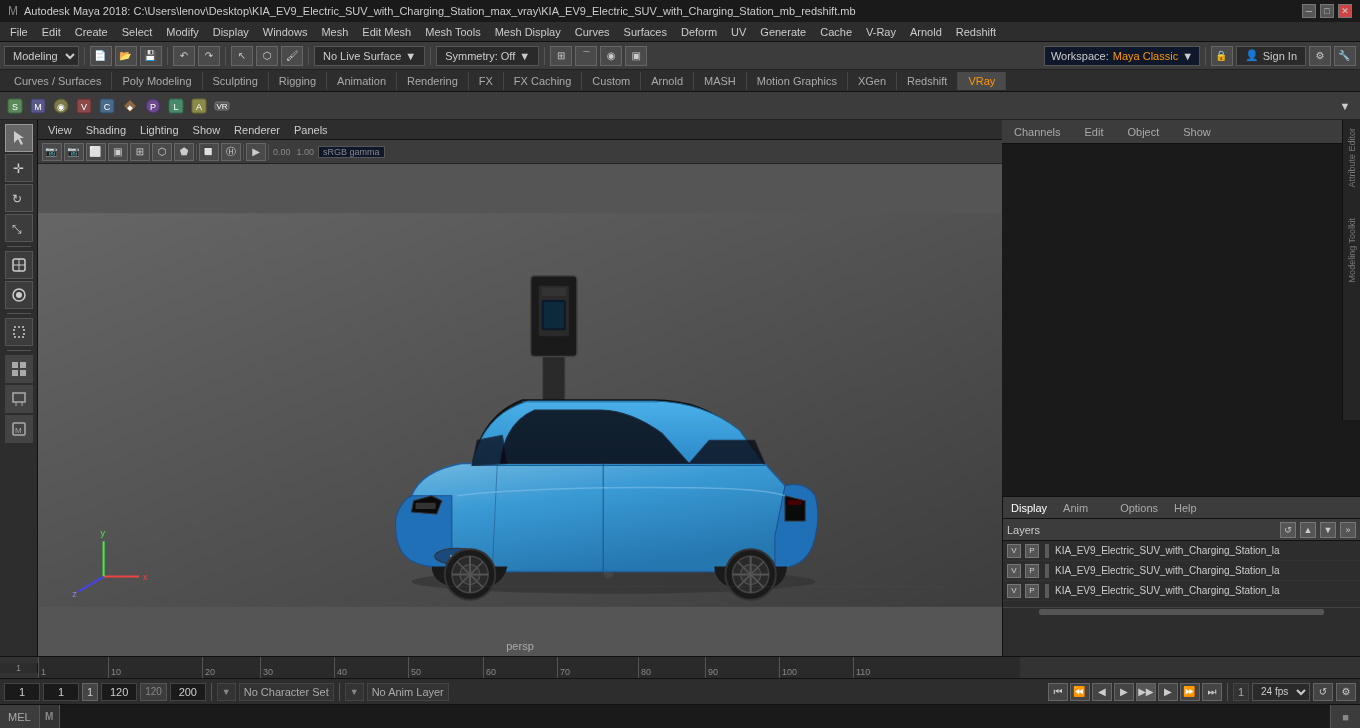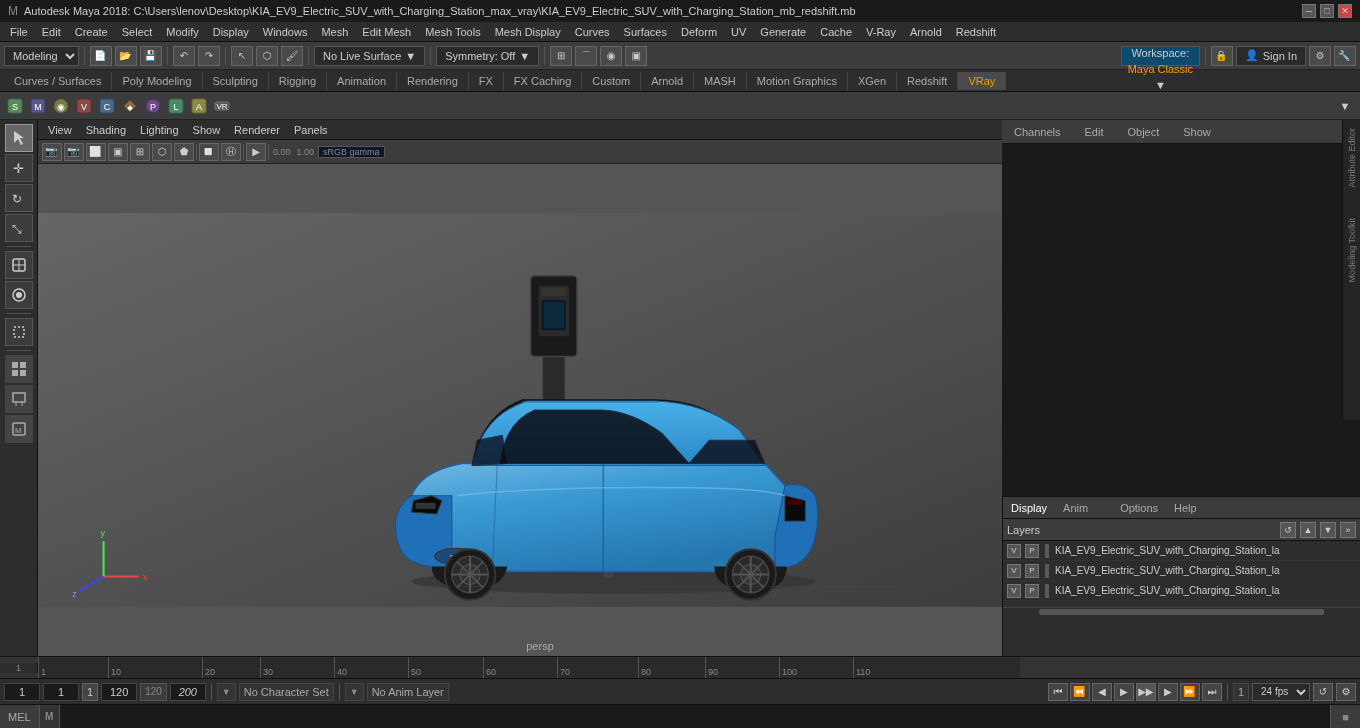--- a/index.html
+++ b/index.html
@@ -110,30 +110,29 @@
       color: #ccc;
       font-size: 11px;
       height: 20px;
       padding: 0 8px;
       display: flex;
       align-items: center;
       cursor: pointer;
       gap: 4px;
     }
     .workspace-label {
-      background: #0c4a6e;
+      background: #0f172a;
       border: 1px solid #555;
       color: #ccc;
       font-size: 11px;
       height: 20px;
       padding: 0 6px;
       display: flex;
       align-items: center;
       gap: 4px;
-      flex-direction: column;
     }
 
     
     #tabs-row {
       height: 22px;
       background: #2d2d2d;
       display: flex;
       align-items: center;
       padding: 0 4px;
       border-bottom: 1px solid #111;
@@ -256,21 +255,20 @@
       justify-content: center;
       position: relative;
     }
     #persp-label {
       position: absolute;
       bottom: 4px;
       left: 50%;
       transform: translateX(-50%);
       color: #aaaaaa;
       font-size: 11px;
-      margin-left: 20px;
     }
     #channel-header {
       height: 24px;
       background: #3c3c3c;
       display: flex;
       align-items: center;
       padding: 0 8px;
       gap: 16px;
       border-bottom: 1px solid #111;
     }
@@ -963,21 +961,21 @@
   <div id="bottom-bar" style="height:26px;background:#2d2d2d;display:flex;align-items:center;padding:0 4px;gap:3px;border-top:1px solid #111;">
     <input class="bb-input" value="1" style="width: 36px;">
     <input class="bb-input" value="1" style="width: 36px;">
     <div style="background:#444;border:1px solid #666;height:18px;display:flex;align-items:center;padding:0 4px;gap:2px;">
       <span style="font-size:11px;color:#ccc;">1</span>
     </div>
     <input class="bb-input" value="120" style="width: 36px;">
     <div style="background:#3c3c3c;border:1px solid #555;height:18px;display:flex;align-items:center;padding:0 4px;">
       <span style="font-size:10px;color:#888;">120</span>
     </div>
-    <input class="bb-input" value="200" style="width: 36px; font-style: italic;">
+    <input class="bb-input" value="200" style="width: 36px;">
 
     <div style="width:1px;height:18px;background:#555;margin:0 2px;"></div>
 
     <div class="bb-label">
       <span style="font-size:9px;color:#888;">▼</span>
     </div>
     <div class="bb-label">
       <span>No Character Set</span>
     </div>
 

